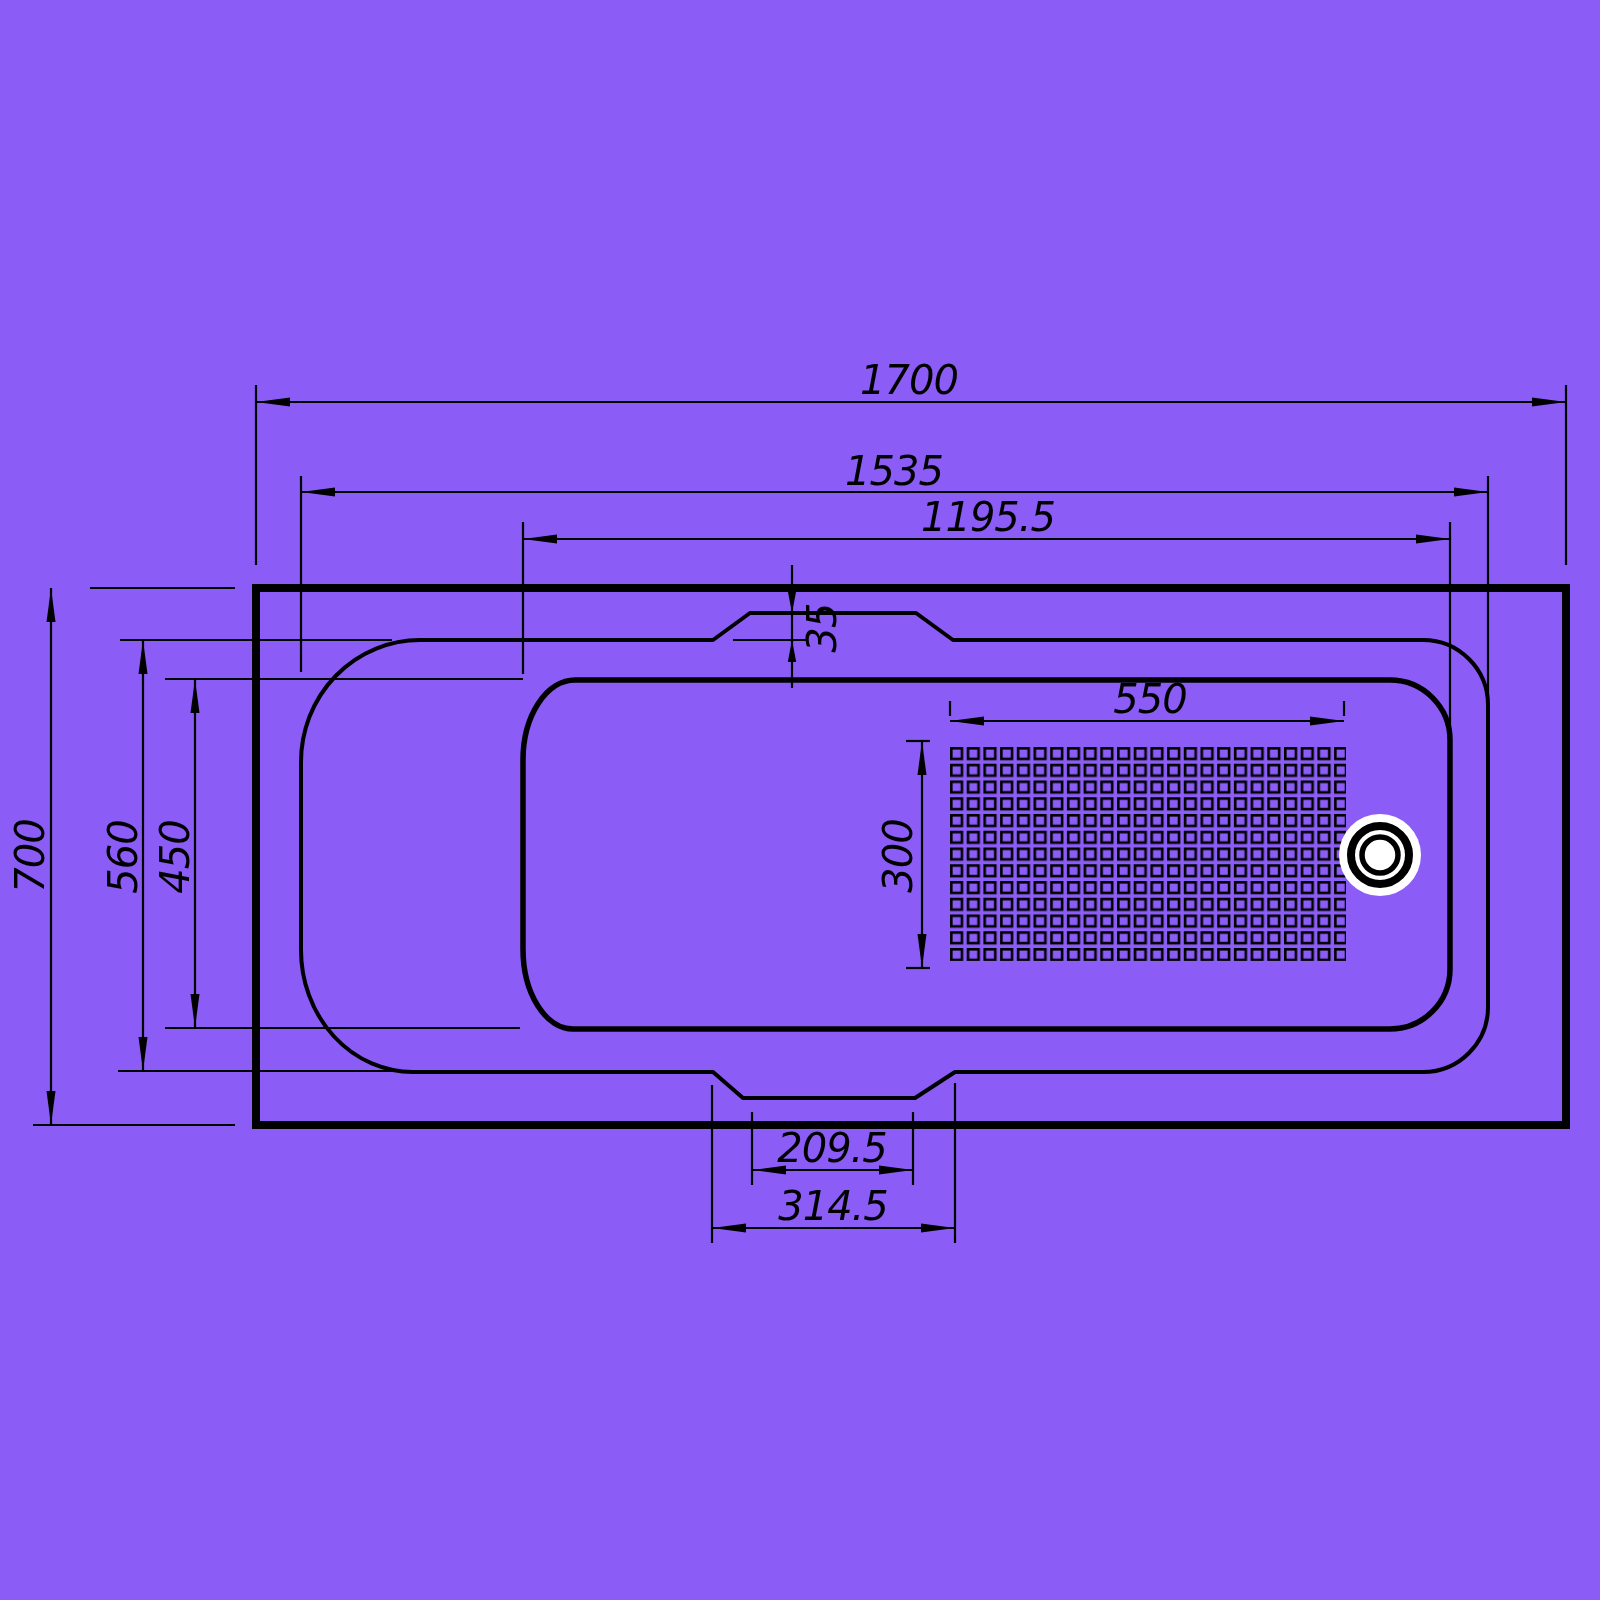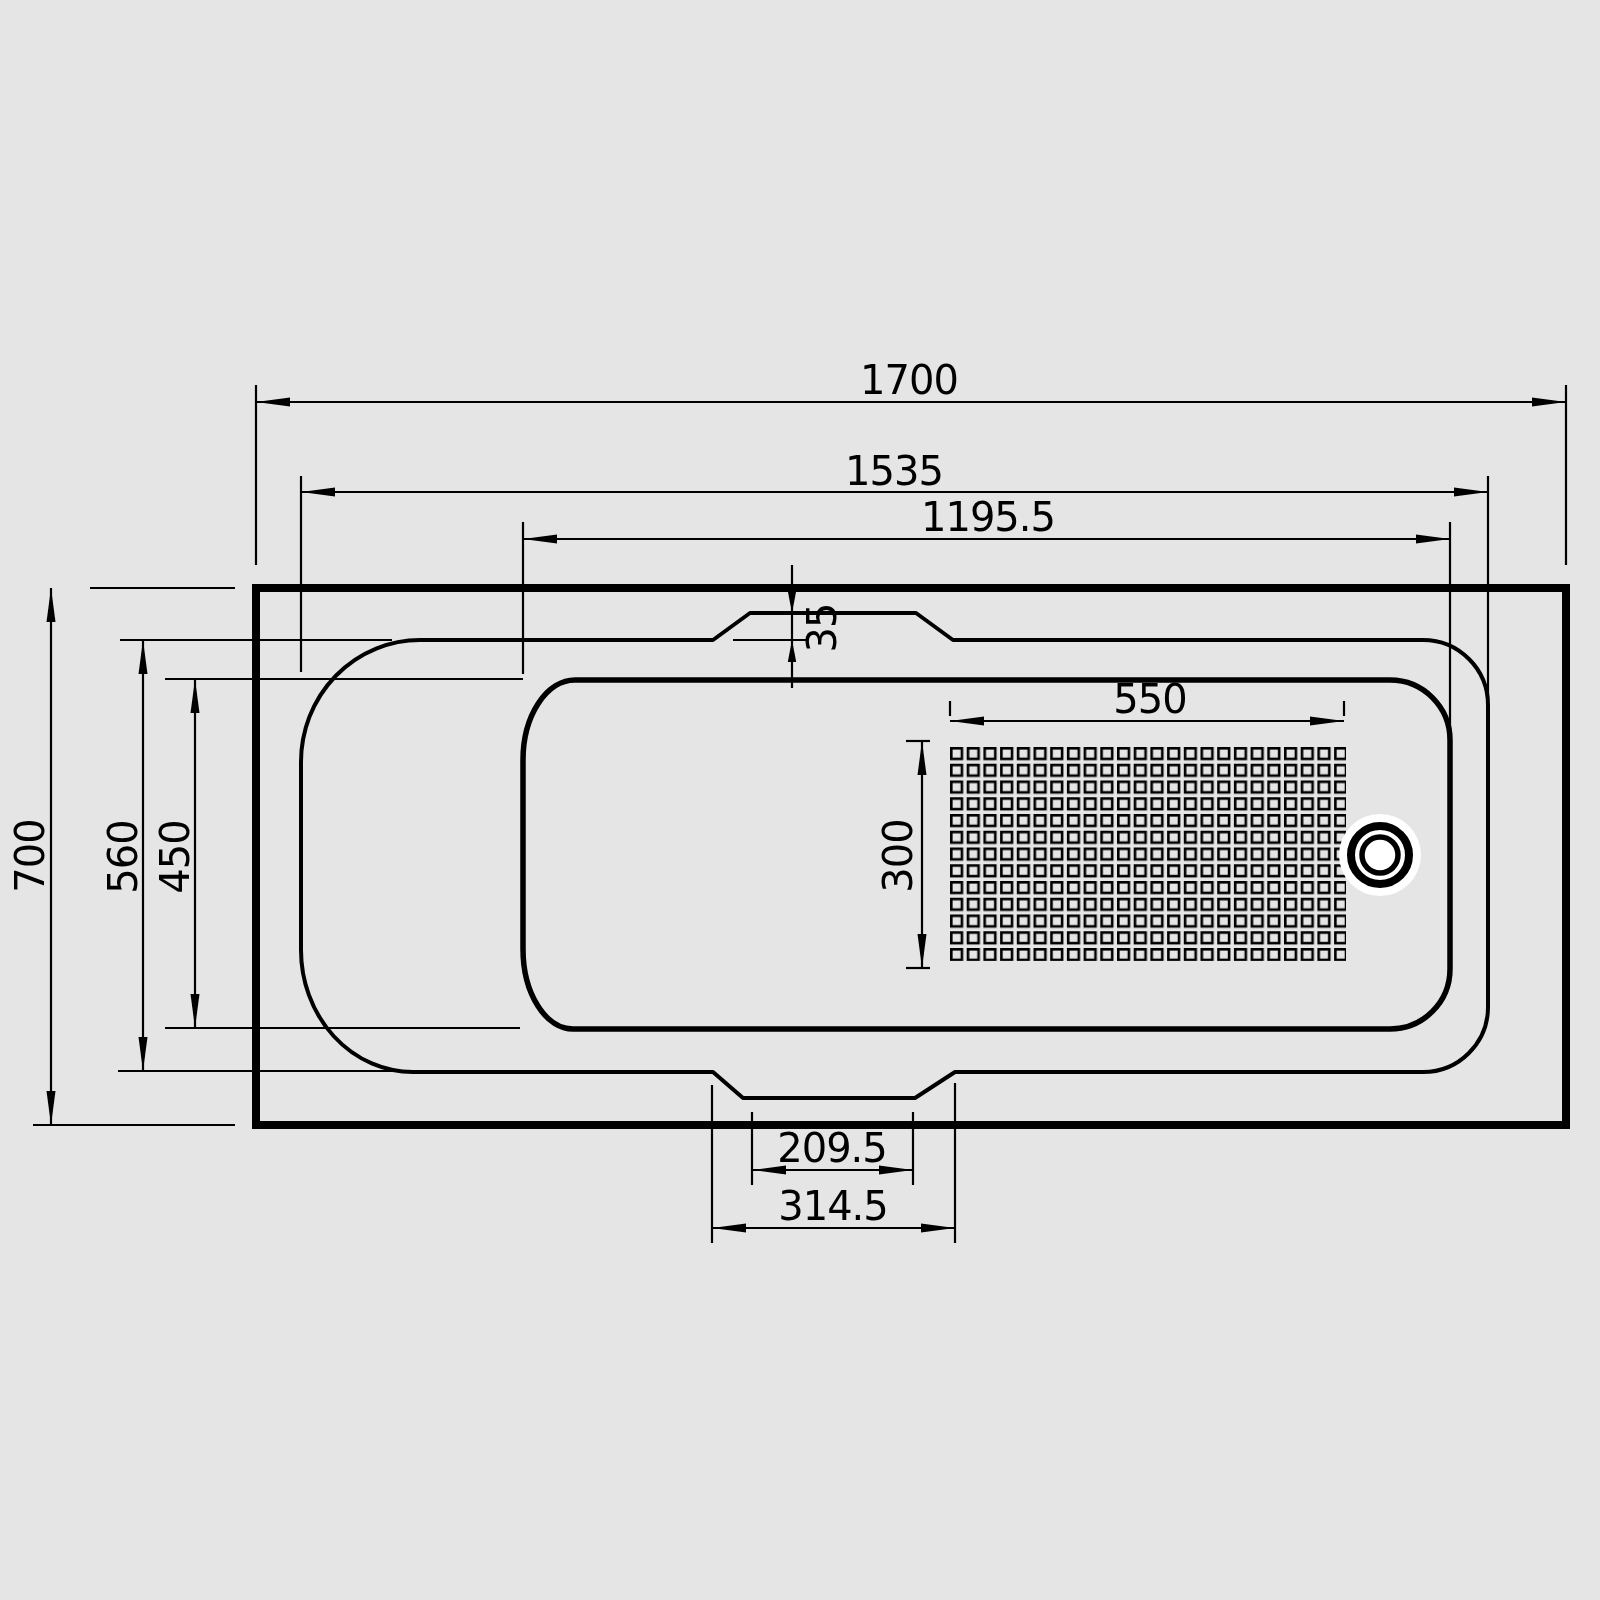--- a/index.html
+++ b/index.html
@@ -4,22 +4,23 @@
 <style>
   html, body {
     margin: 0;
     padding: 0;
     background: #ffffff;
   }
   .canvas {
     position: relative;
     width: 1600px;
     height: 1600px;
-    background: #e5e5e5;
+    background: #8b5cf6;
     overflow: hidden;
+    font-style: italic;
   }
   svg { display: block; }
   .outline-heavy {
     fill: none;
     stroke: #000000;
     stroke-width: 8;
     stroke-linejoin: miter;
   }
   .outline-rim {
     fill: none;

